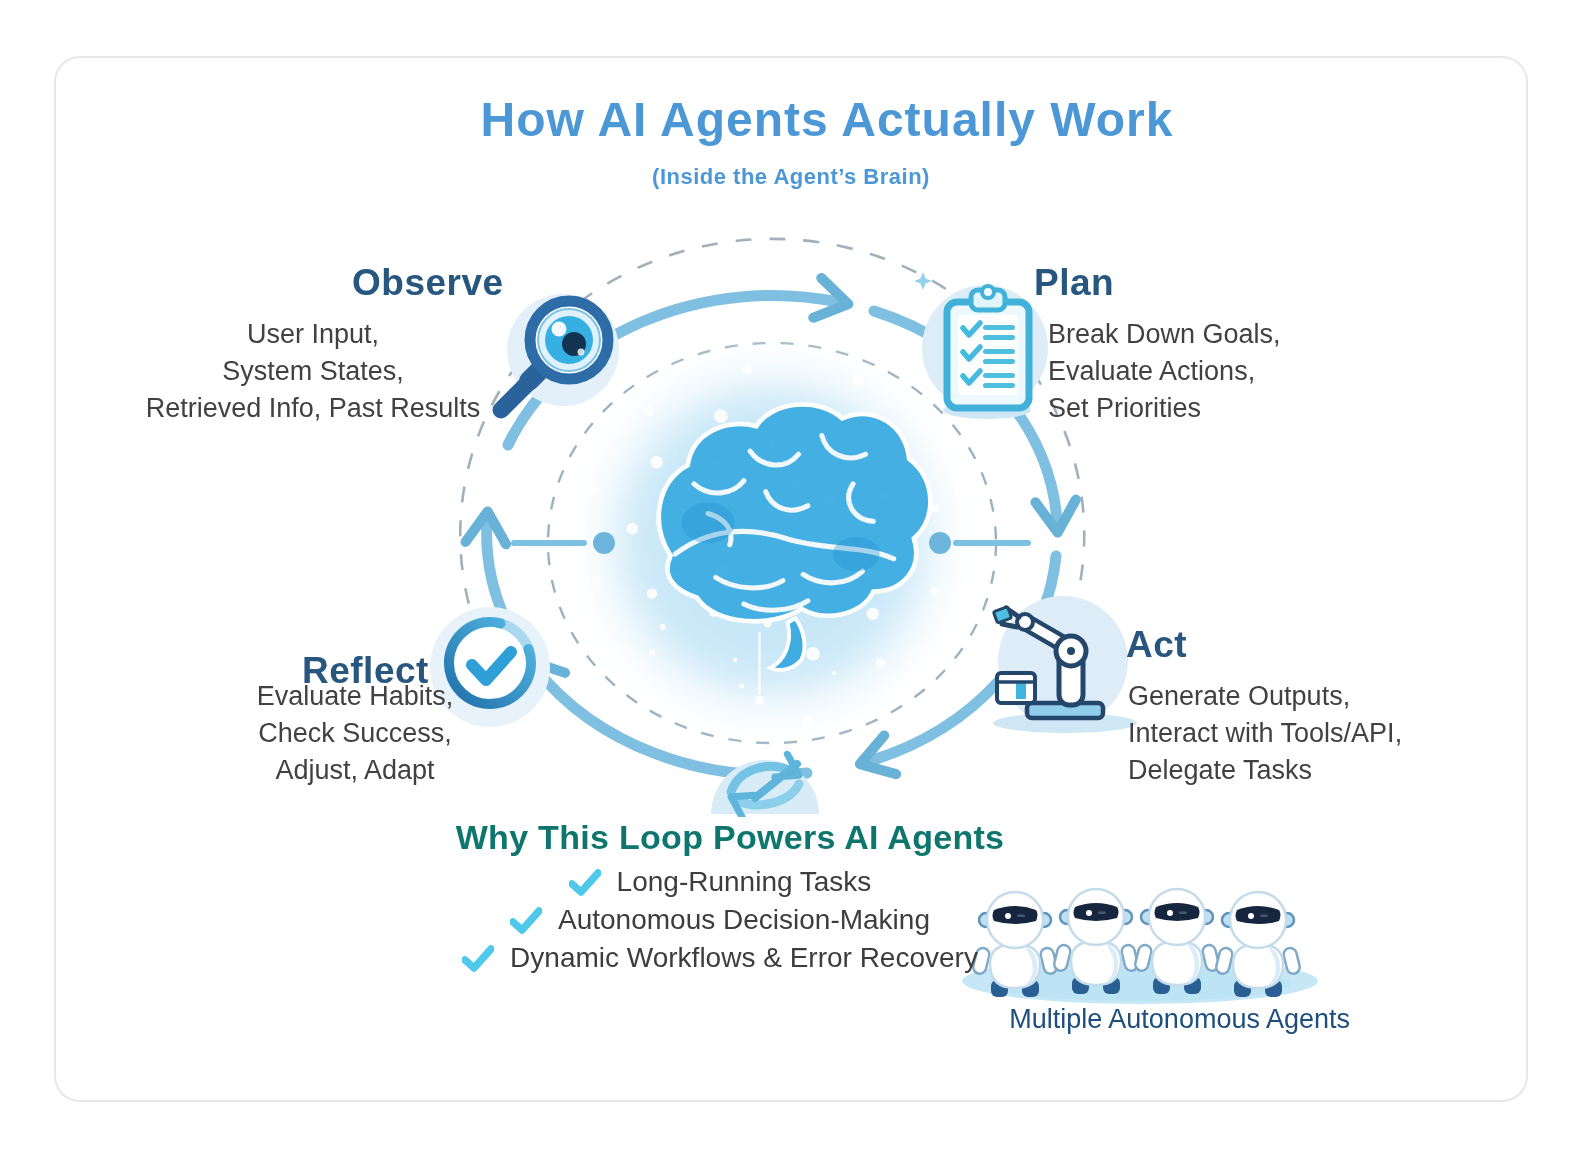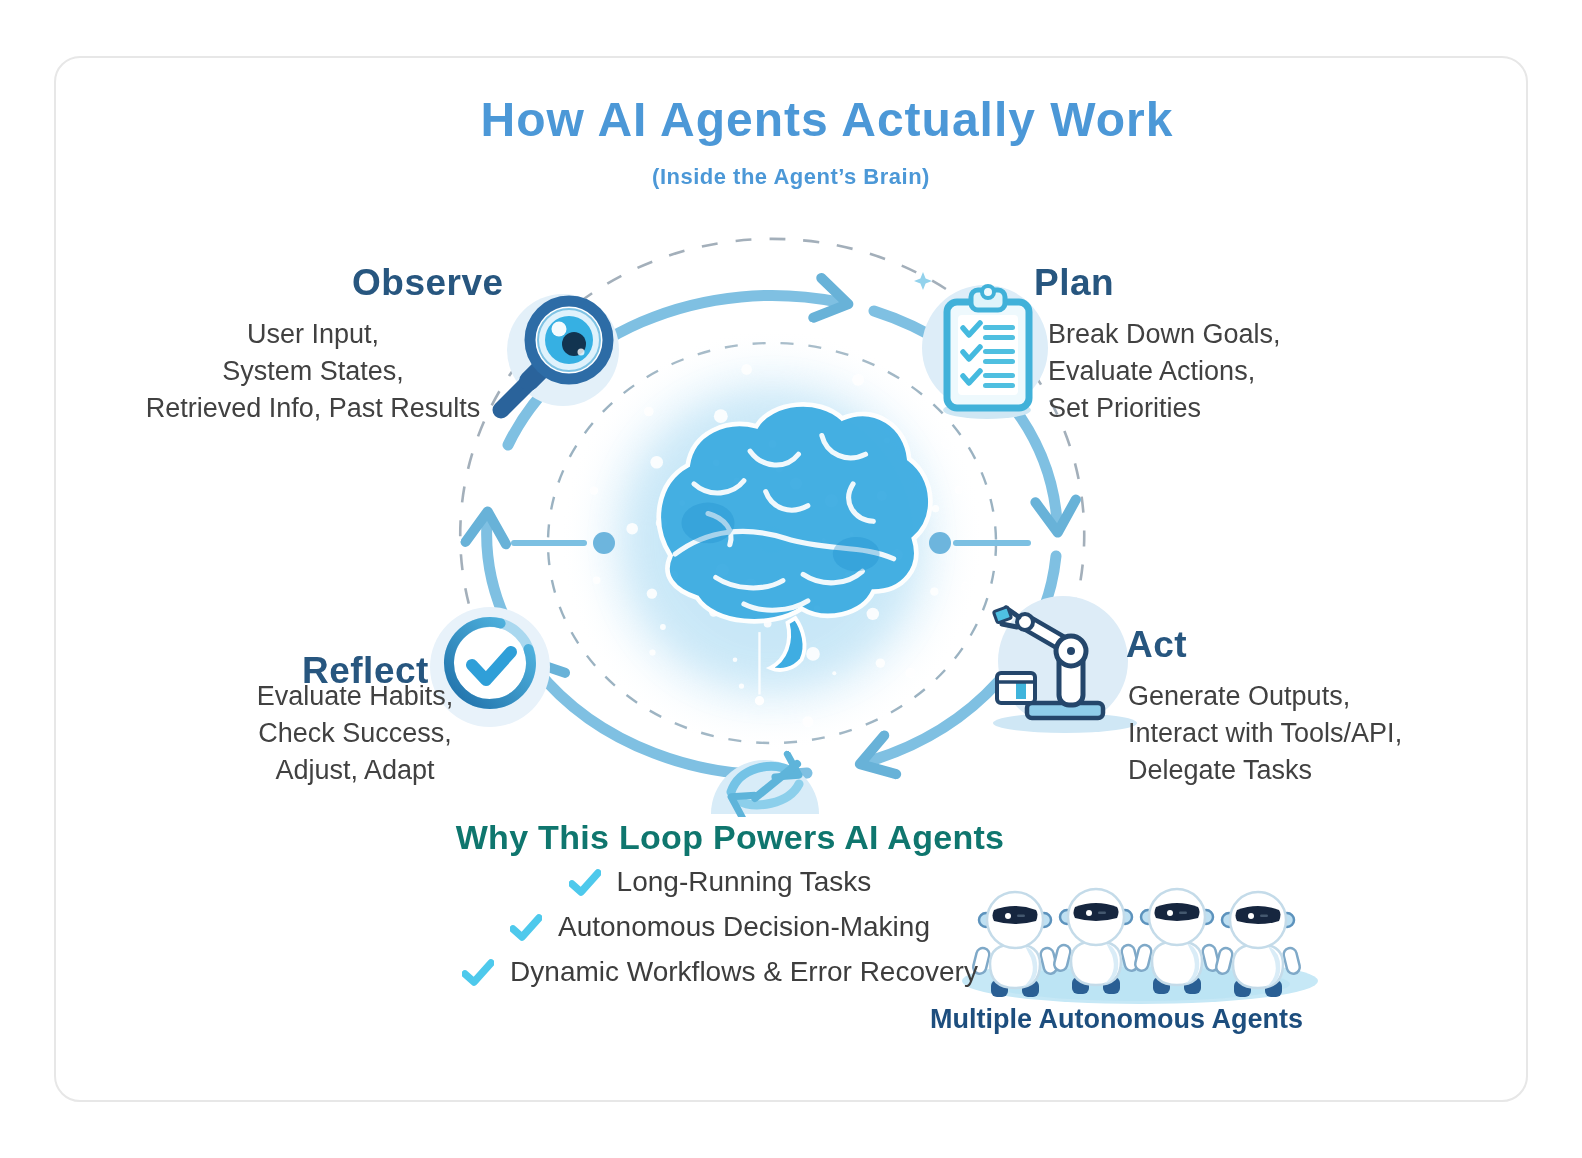--- a/index.html
+++ b/index.html
@@ -17,24 +17,24 @@
   .l-observe{left:132px;top:316px;width:362px;text-align:center;}
   .h-plan{left:1034px;top:262px;}
   .l-plan{left:1038px;top:316px;width:380px;text-align:left;margin-left:10px;}
   .h-reflect{left:302px;top:624px;margin-top:26px;}
   .l-reflect{left:200px;top:678px;width:310px;text-align:center;}
   .h-act{left:1126px;top:624px;}
   .l-act{left:1128px;top:678px;width:400px;text-align:left;}
   .why-heading{position:absolute;left:420px;top:818px;width:620px;text-align:center;
                font-size:34px;font-weight:700;color:#0f766e;letter-spacing:0.3px;}
   .why-list{position:absolute;left:420px;top:866px;width:600px;display:flex;
-            flex-direction:column;align-items:center;gap:13px;}
+            flex-direction:column;align-items:center;gap:6px;}
   .why-item{display:flex;align-items:center;gap:16px;font-size:28px;color:#3d3d3d;}
-  .agents-caption{position:absolute;left:930px;top:1004px;width:420px;text-align:left;
-                  font-size:27px;font-weight:700;color:#1d4e7e;}
+  .agents-caption{position:absolute;left:930px;top:1004px;width:420px;text-align:right;
+                  font-size:27px;font-weight:400;color:#1d4e7e;}
   svg{display:block;}
   .diagram{position:absolute;left:0;top:0;z-index:1;}
   .icon{position:absolute;z-index:2;}
   .txt{z-index:3;}
 </style>
 </head>
 <body>
 
 <div class="canvas">
   <div class="card"></div>

